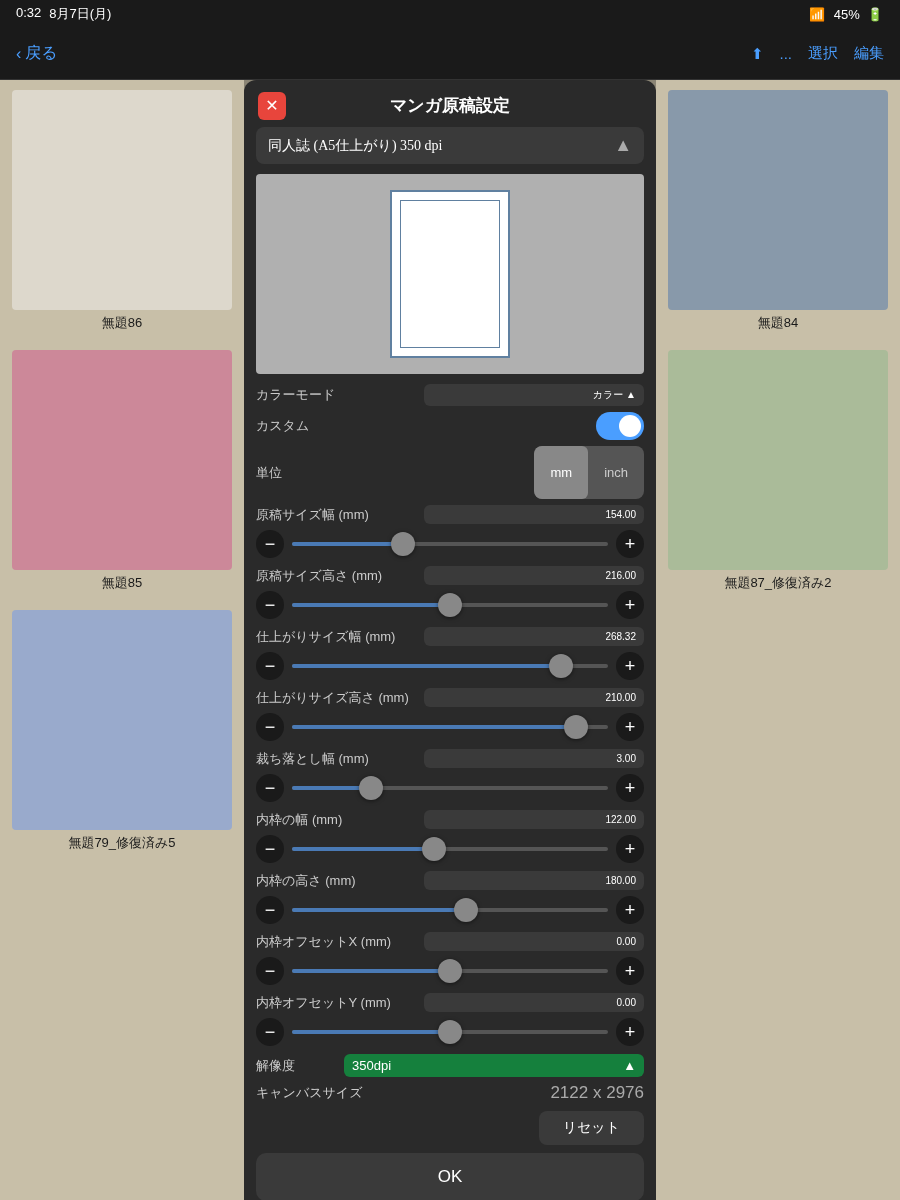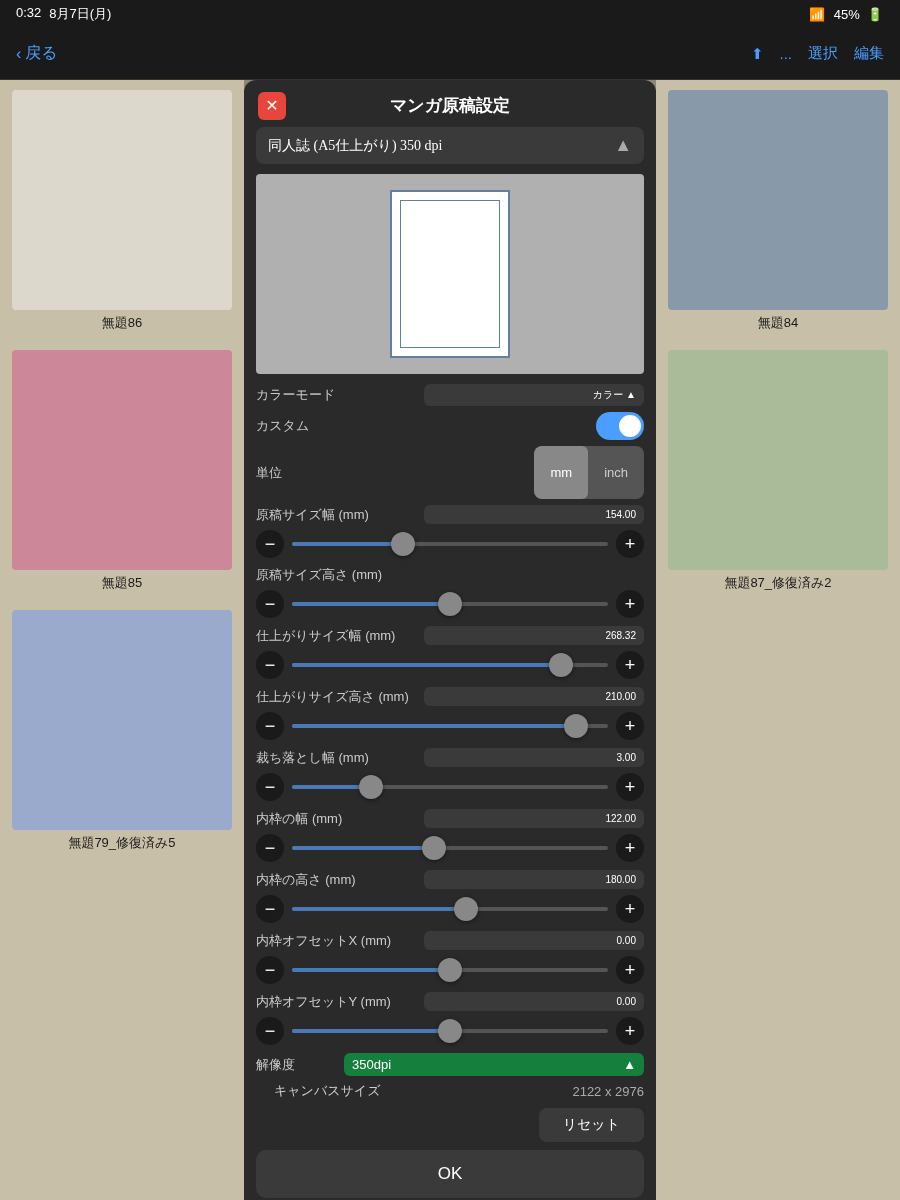--- a/index.html
+++ b/index.html
@@ -327,30 +327,29 @@
       justify-content: space-between;
       gap: 12px;
     }
 
     
     .canvas-row {
       display: flex;
       align-items: center;
       margin-bottom: 8px;
       gap: 8px;
-      margin-left: 18px;
     }
     .canvas-label {
       color: #ccc;
       font-size: 13px;
       min-width: 100px;
     }
     .canvas-value {
       color: #aaa;
-      font-size: 13px;
+      font-size: 17px;
       flex: 1;
       text-align: right;
     }
 
     
     .reset-btn {
       display: block;
       margin: 4px 0 8px auto;
       background: #3a3a3a;
       color: white;
@@ -491,20 +490,21 @@
       <div class="slider-minus">−</div>
       <div class="slider-track">
         <div class="slider-fill" style="width:35%"></div>
         <div class="slider-thumb" style="left:35%"></div>
       </div>
       <div class="slider-plus">+</div>
     </div>
 
     <div class="setting-row">
       <span class="setting-label">原稿サイズ高さ (mm)</span>
+      <div class="setting-value">216.00</div>
     </div>
     <div class="slider-row">
       <div class="slider-minus">−</div>
       <div class="slider-track">
         <div class="slider-fill" style="width:50%"></div>
         <div class="slider-thumb" style="left:50%"></div>
       </div>
       <div class="slider-plus">+</div>
     </div>
 

